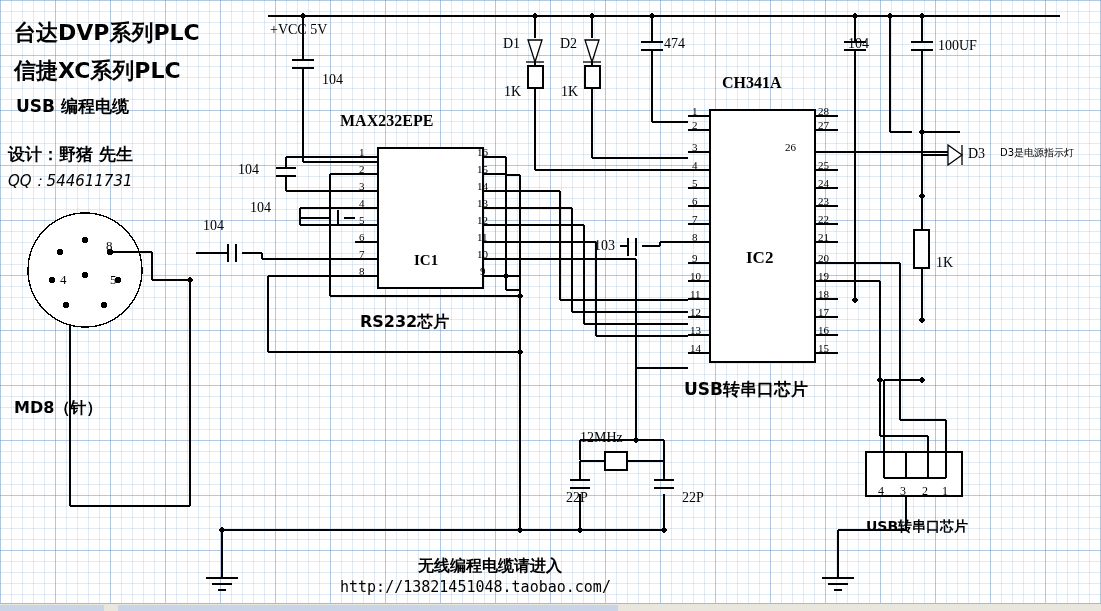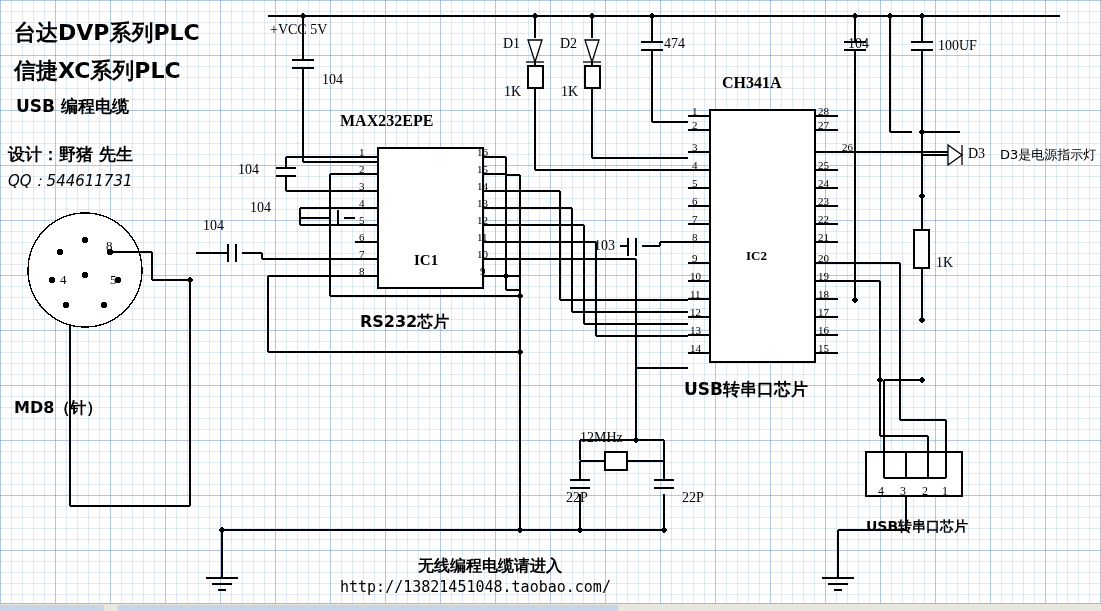--- a/index.html
+++ b/index.html
@@ -330,29 +330,29 @@
   <div class="lbl serif" style="left:664px;top:36px;font-size:14px;">474</div>
   <div class="lbl serif" style="left:848px;top:36px;font-size:14px;">104</div>
   <div class="lbl serif" style="left:938px;top:38px;font-size:14px;">100UF</div>
   <div class="lbl serif" style="left:594px;top:238px;font-size:14px;">103</div>
 
   <div class="lbl serif" style="left:503px;top:36px;font-size:14px;">D1</div>
   <div class="lbl serif" style="left:560px;top:36px;font-size:14px;">D2</div>
   <div class="lbl serif" style="left:504px;top:84px;font-size:14px;">1K</div>
   <div class="lbl serif" style="left:561px;top:84px;font-size:14px;">1K</div>
   <div class="lbl serif" style="left:968px;top:146px;font-size:14px;">D3</div>
-  <div class="lbl cn" style="left:1000px;top:146px;font-size:13px;">D3是电源指示灯</div>
+  <div class="lbl cn" style="left:1000px;top:146px;font-size:10px;">D3是电源指示灯</div>
   <div class="lbl serif" style="left:936px;top:255px;font-size:14px;">1K</div>
 
   <div class="lbl serif" style="left:340px;top:112px;font-size:16px;font-weight:bold;">MAX232EPE</div>
   <div class="lbl serif" style="left:414px;top:252px;font-size:15px;font-weight:bold;">IC1</div>
   <div class="lbl cn" style="left:360px;top:312px;font-size:16px;font-weight:bold;">RS232芯片</div>
 
   <div class="lbl serif" style="left:722px;top:74px;font-size:16px;font-weight:bold;">CH341A</div>
-  <div class="lbl serif" style="left:746px;top:248px;font-size:13px;font-weight:bold;text-align:right;">IC2</div>
+  <div class="lbl serif" style="left:746px;top:248px;font-size:17px;font-weight:bold;text-align:right;">IC2</div>
   <div class="lbl cn" style="left:684px;top:378px;font-size:17px;font-weight:bold;">USB转串口芯片</div>
 
   <div class="lbl serif" style="left:580px;top:430px;font-size:14px;">12MHz</div>
   <div class="lbl serif" style="left:566px;top:490px;font-size:14px;">22P</div>
   <div class="lbl serif" style="left:682px;top:490px;font-size:14px;">22P</div>
 
   <div class="lbl cn" style="left:14px;top:398px;font-size:16px;font-weight:bold;">MD8（针）</div>
   <div class="lbl cn" style="left:866px;top:518px;font-size:14px;font-weight:bold;">USB转串口芯片</div>
 
   <div class="lbl cn" style="left:418px;top:556px;font-size:16px;font-weight:bold;">无线编程电缆请进入</div>
@@ -386,21 +386,21 @@
   <div class="pin" style="position:absolute;left:692px;top:231px;">8</div>
   <div class="pin" style="position:absolute;left:692px;top:252px;">9</div>
   <div class="pin" style="position:absolute;left:690px;top:270px;">10</div>
   <div class="pin" style="position:absolute;left:690px;top:288px;">11</div>
   <div class="pin" style="position:absolute;left:690px;top:306px;">12</div>
   <div class="pin" style="position:absolute;left:690px;top:324px;">13</div>
   <div class="pin" style="position:absolute;left:690px;top:342px;">14</div>
 
   <div class="pin" style="position:absolute;left:818px;top:105px;">28</div>
   <div class="pin" style="position:absolute;left:818px;top:119px;">27</div>
-  <div class="pin" style="position:absolute;left:842px;top:141px;text-align:right;">26</div>
+  <div class="pin" style="position:absolute;left:785px;top:141px;text-align:right;">26</div>
   <div class="pin" style="position:absolute;left:818px;top:159px;">25</div>
   <div class="pin" style="position:absolute;left:818px;top:177px;">24</div>
   <div class="pin" style="position:absolute;left:818px;top:195px;text-align:right;">23</div>
   <div class="pin" style="position:absolute;left:818px;top:213px;">22</div>
   <div class="pin" style="position:absolute;left:818px;top:231px;">21</div>
   <div class="pin" style="position:absolute;left:818px;top:252px;">20</div>
   <div class="pin" style="position:absolute;left:818px;top:270px;">19</div>
   <div class="pin" style="position:absolute;left:818px;top:288px;">18</div>
   <div class="pin" style="position:absolute;left:818px;top:306px;">17</div>
   <div class="pin" style="position:absolute;left:818px;top:324px;">16</div>

